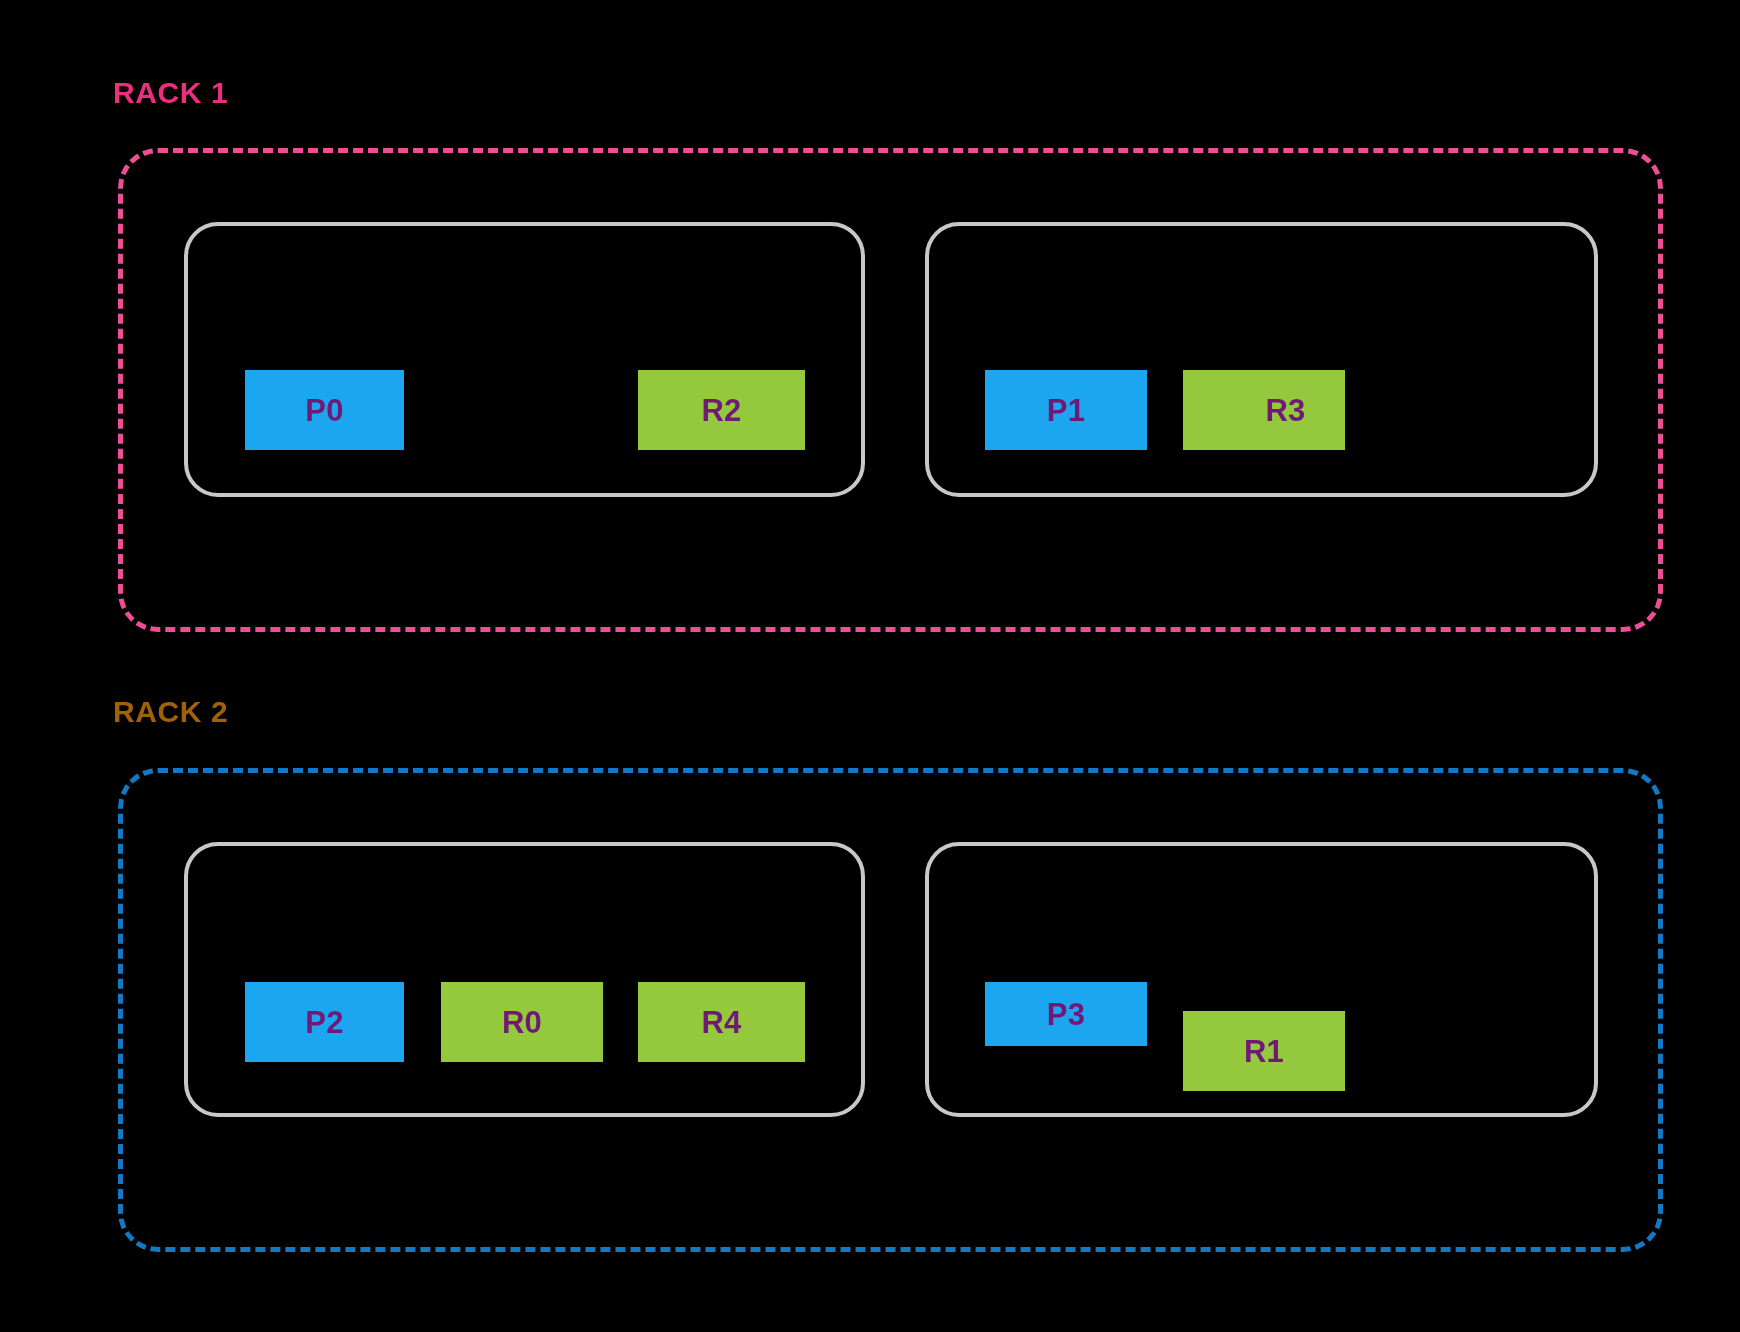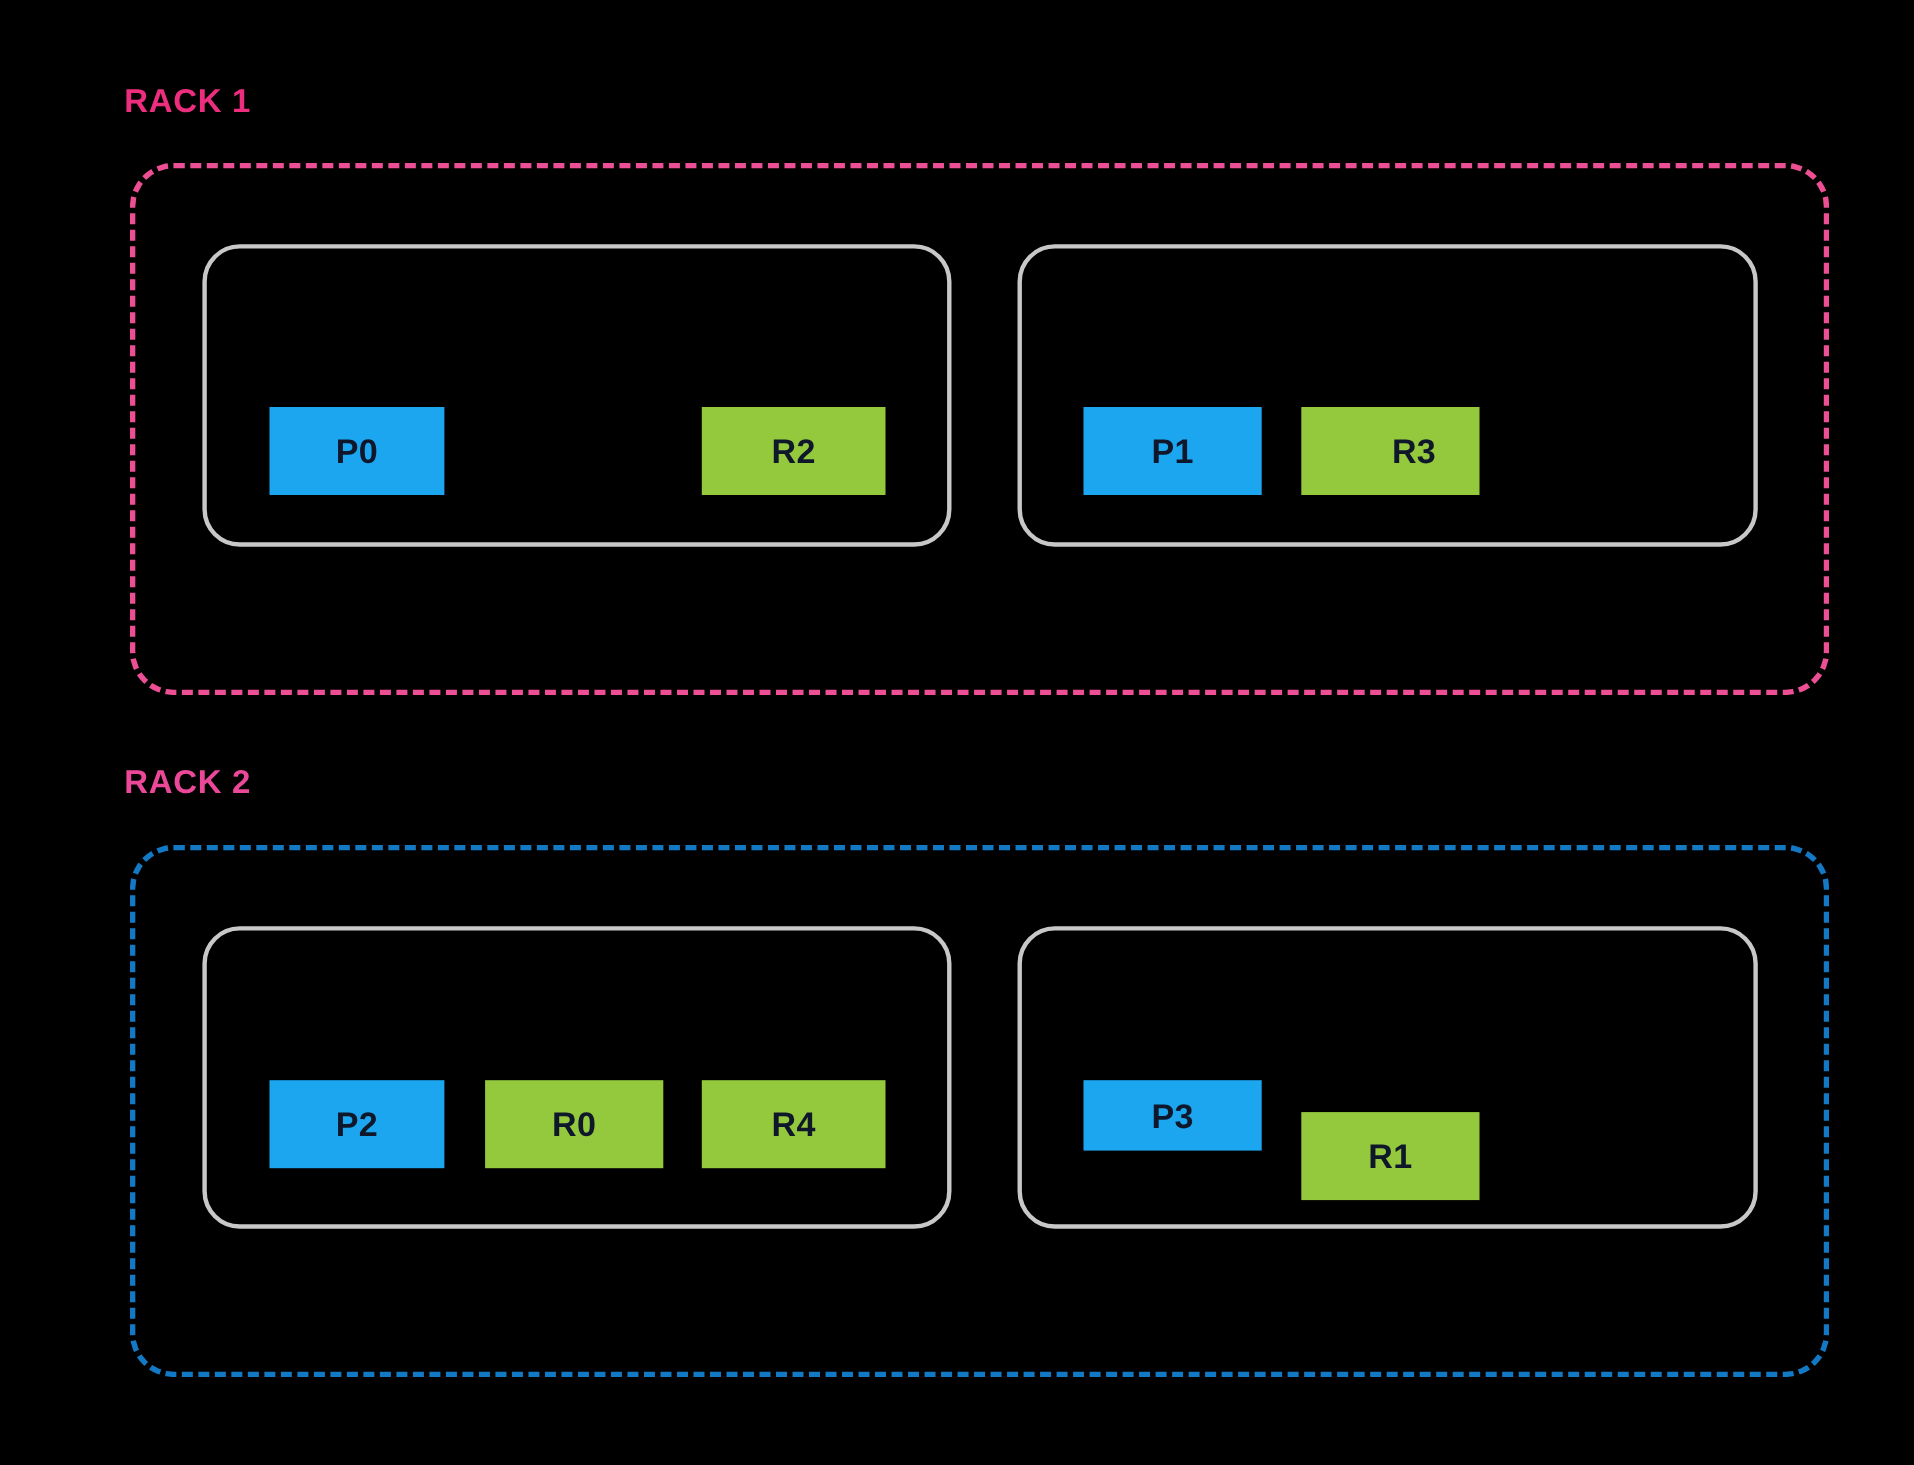--- a/index.html
+++ b/index.html
@@ -26,21 +26,21 @@
   }
   .rack-label {
     position: absolute;
     font-size: 30px;
     font-weight: 700;
     letter-spacing: 0.6px;
     line-height: 1;
     white-space: nowrap;
   }
   .rack-label.rack1 { color: #ED2E7E; }
-  .rack-label.rack2 { color: #ec4899; }
+  .rack-label.rack2 { color: #a16207; }
 
   .rack-box {
     position: absolute;
     box-sizing: border-box;
     border-style: dashed;
     border-width: 5px;
     border-radius: 40px;
     background: transparent;
   }
   .rack-box.rack1 { border-color: #ED4F94; }
@@ -57,21 +57,21 @@
 
   
   .chip {
     position: absolute;
     box-sizing: border-box;
     display: flex;
     align-items: center;
     justify-content: center;
     font-size: 31px;
     font-weight: 700;
-    color: #0f172a;
+    color: #701a75;
     letter-spacing: 0.3px;
     line-height: 1;
   }
   .chip.leader  { background: #1CA6F0; }
   .chip.replica { background: #95C93D; }
 </style>
 </head>
 <body>
 
 <div class="canvas">

